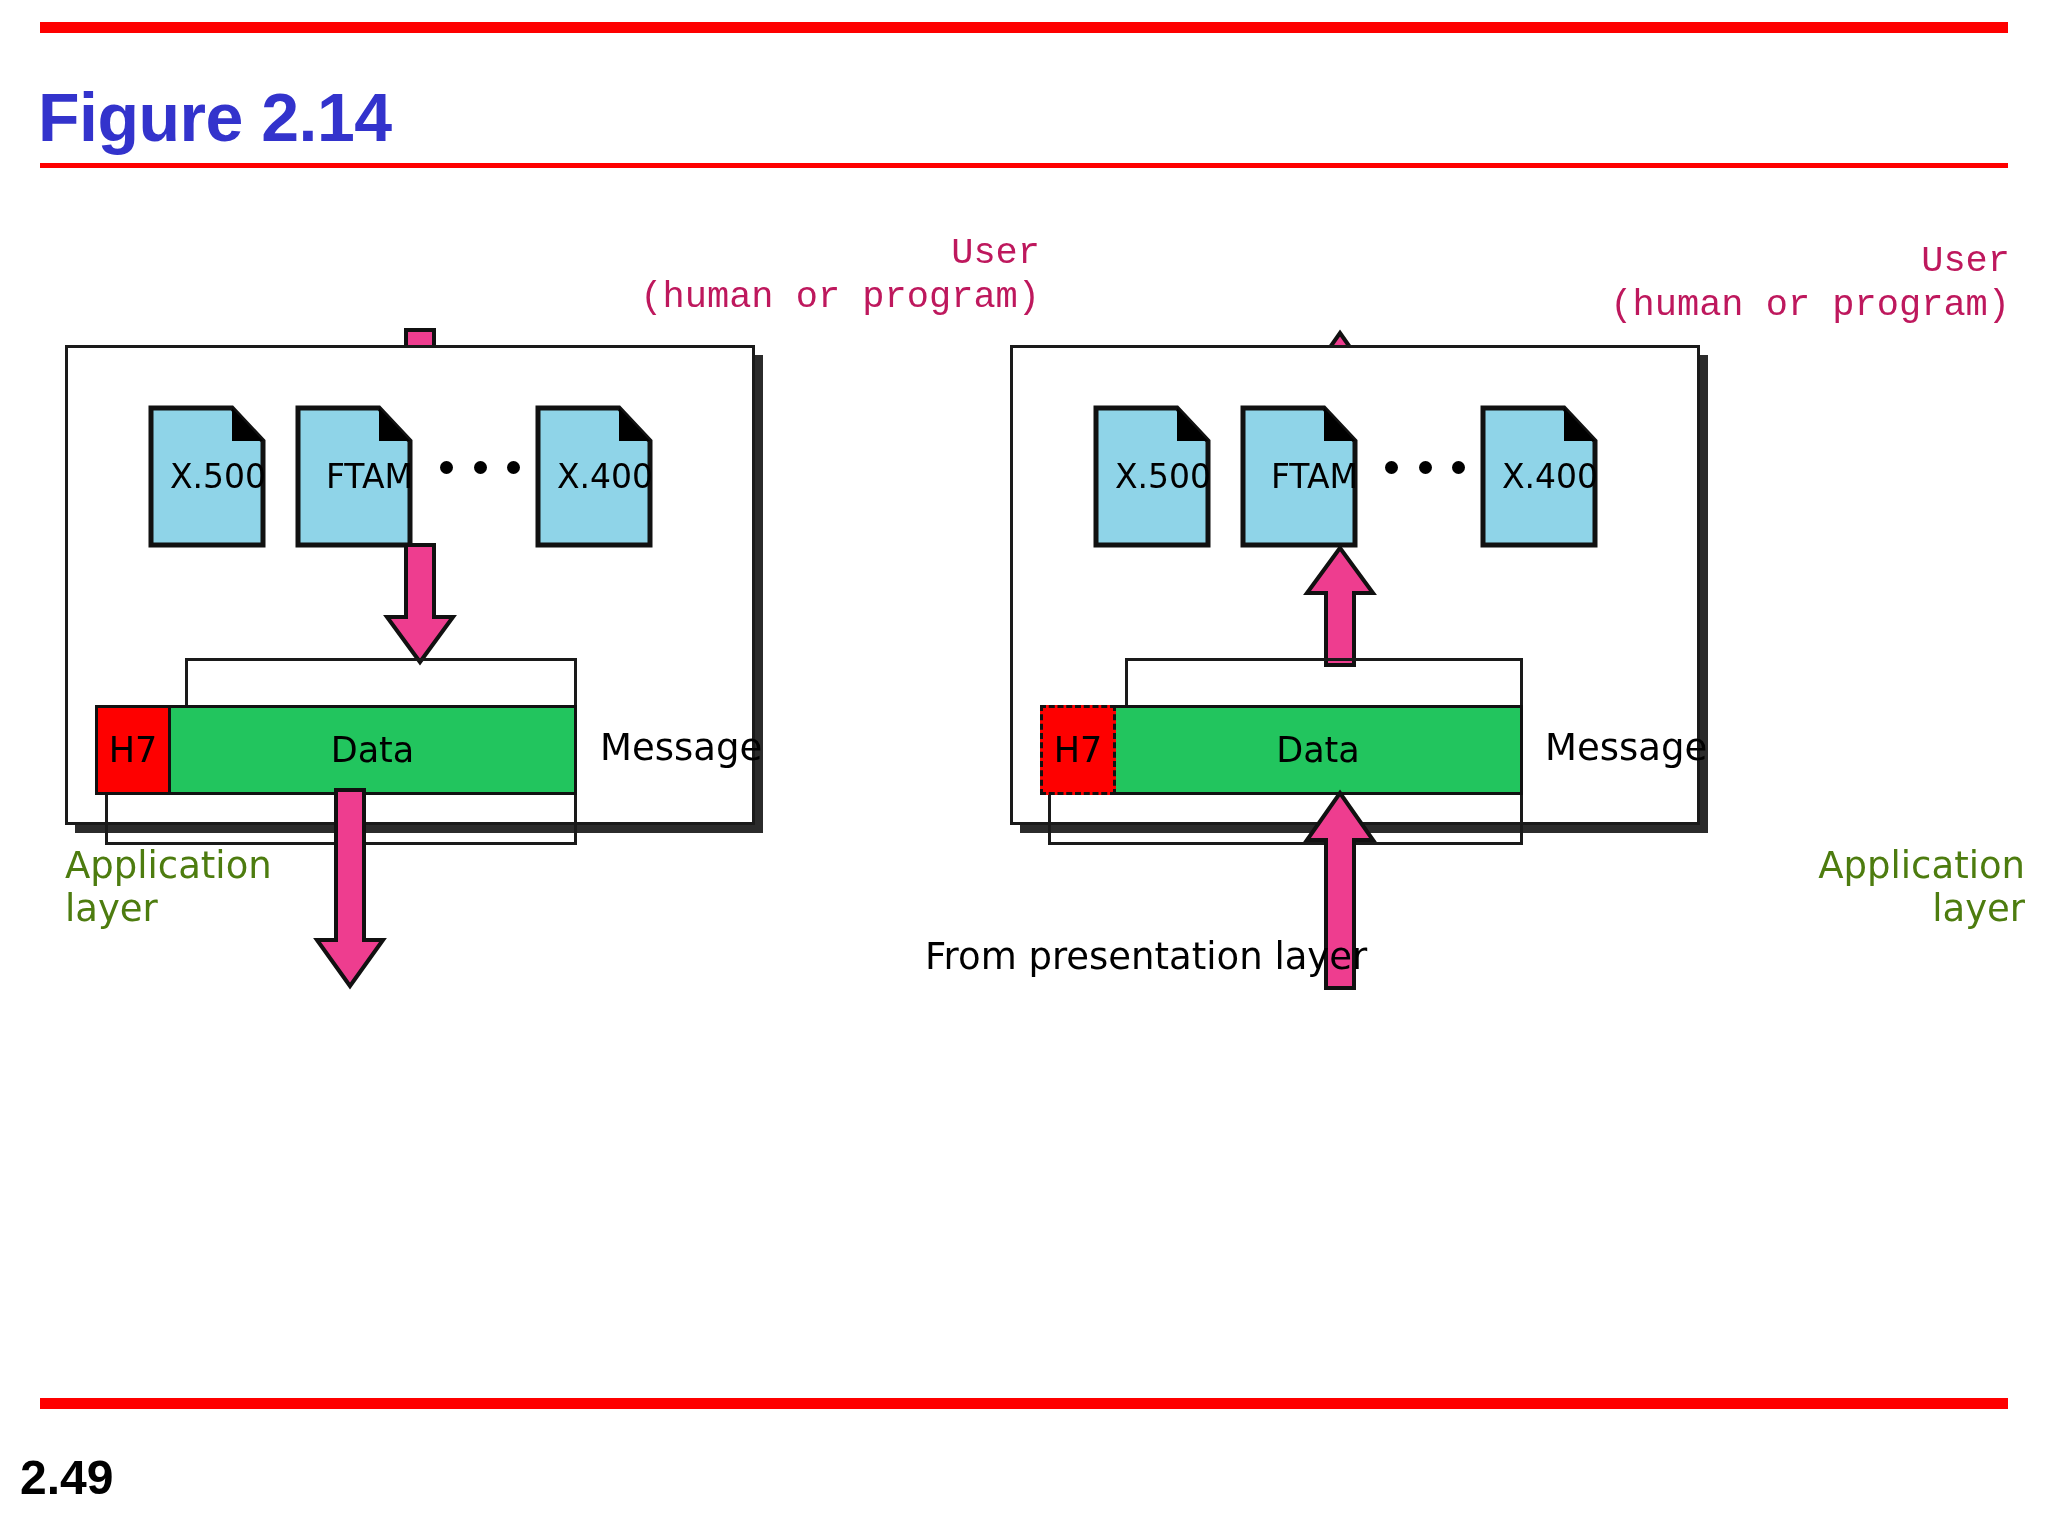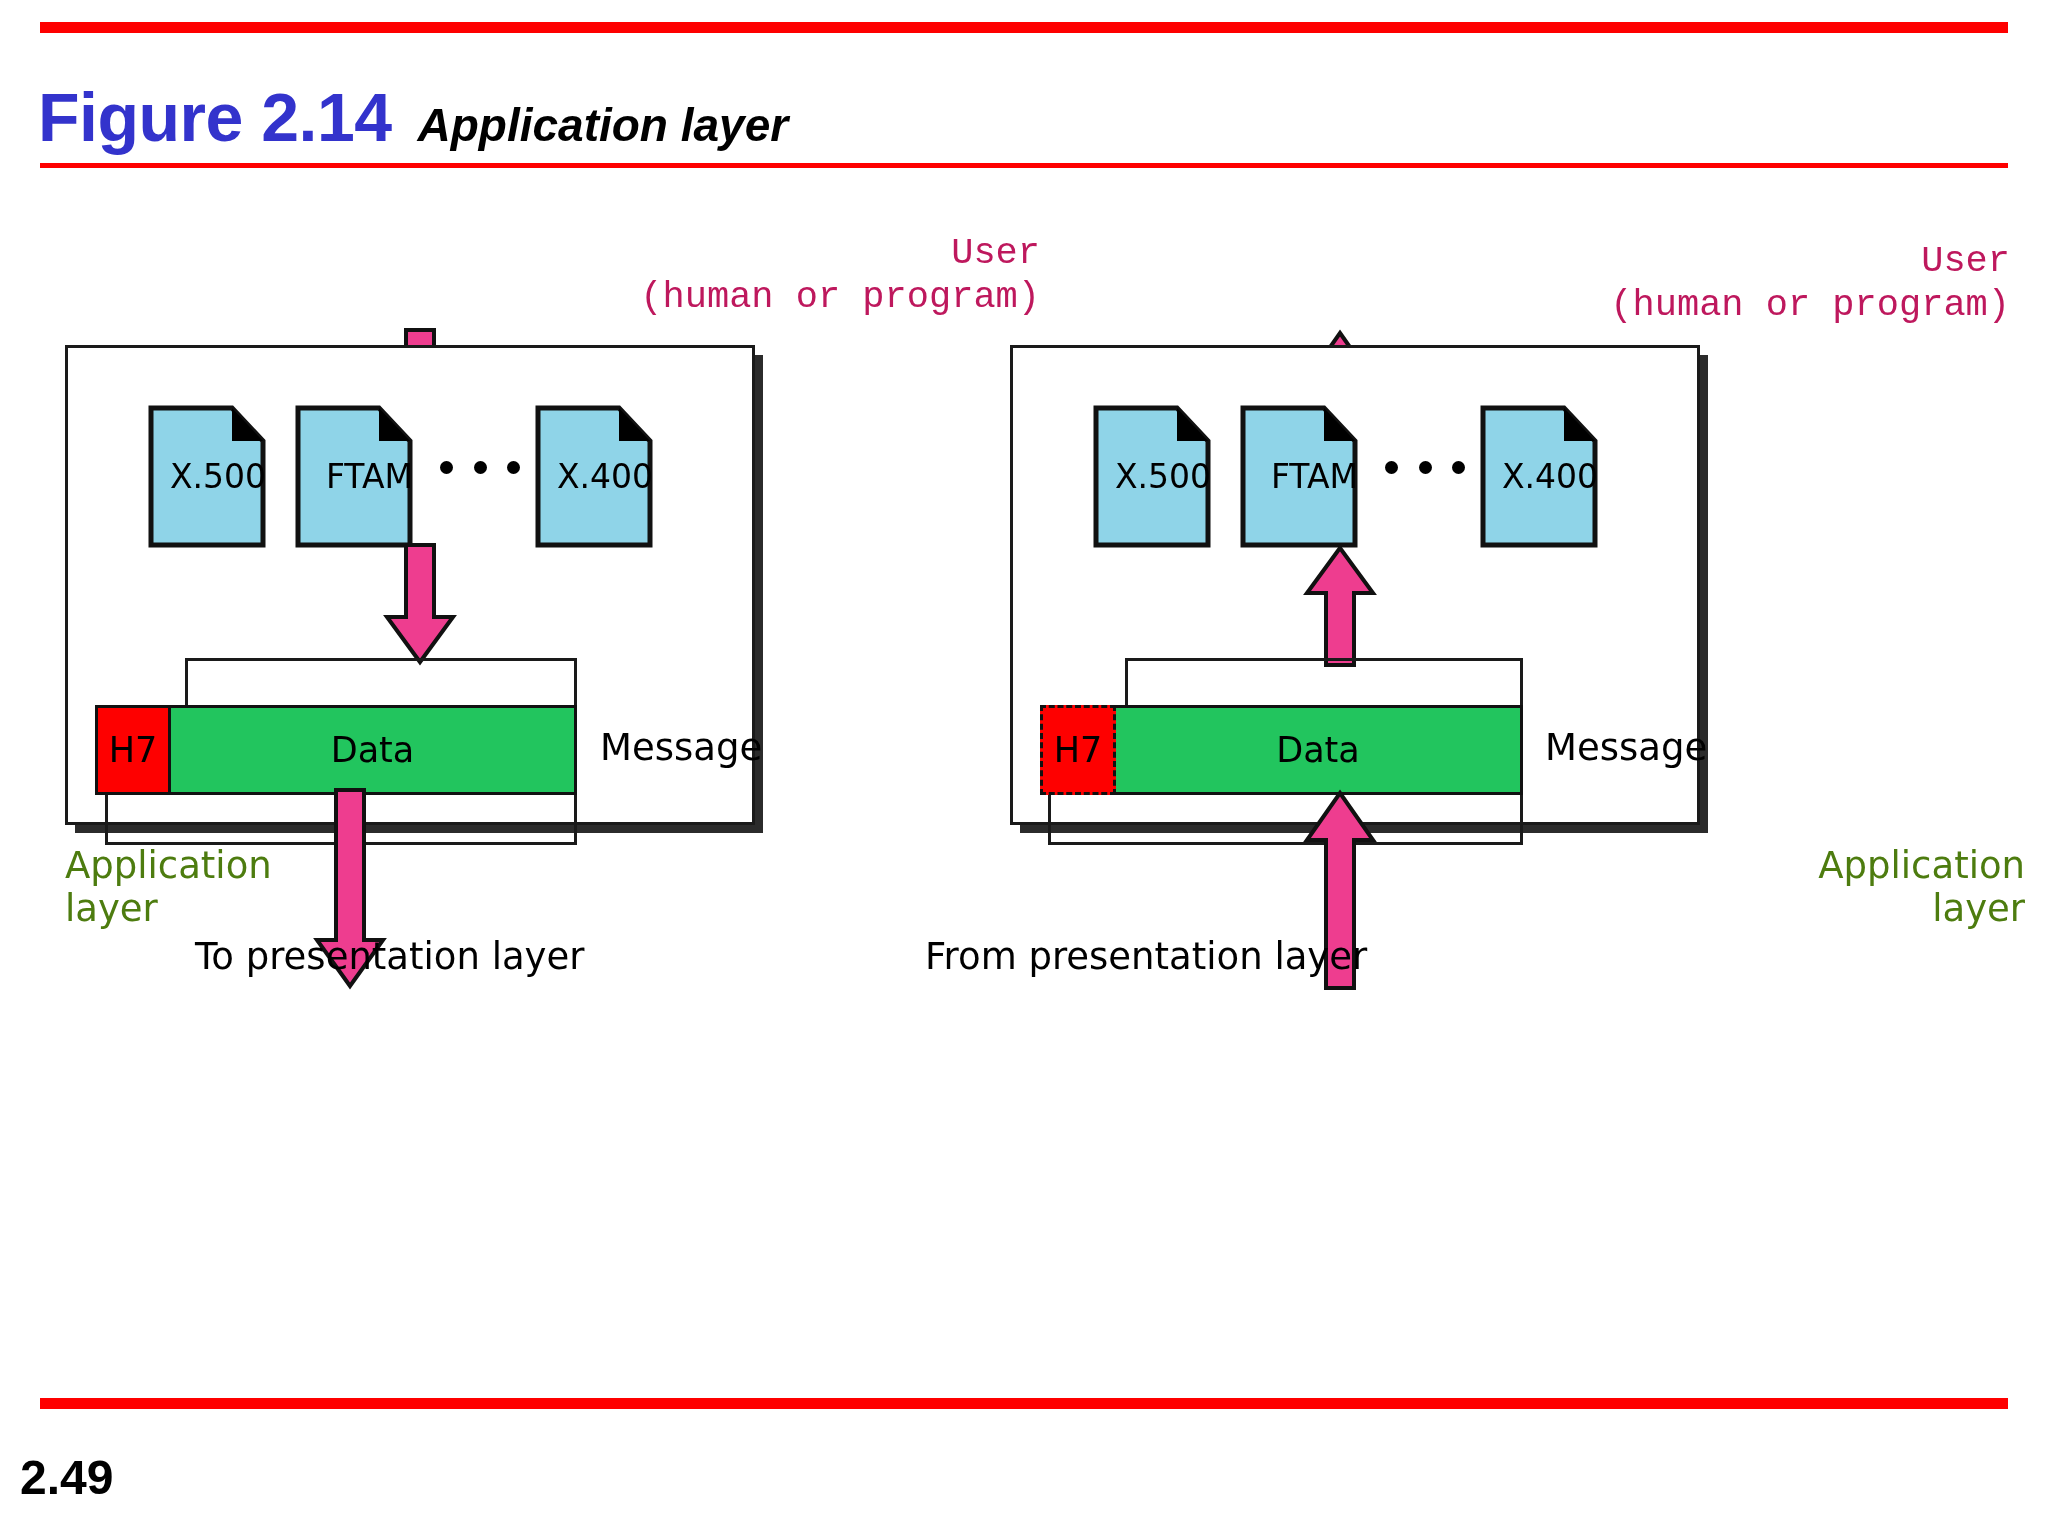--- a/index.html
+++ b/index.html
@@ -228,21 +228,20 @@
 </style>
 </head>
 <body>
 
 <div class="rule" id="rule-top"></div>
 <div class="rule" id="rule-title"></div>
 <div class="rule" id="rule-bottom"></div>
 
 <div id="title-row">
   <span id="figure-number">Figure 2.14</span>
-  <span id="figure-caption">Application layer</span>
 </div>
 
 <div id="page-number">2.49</div>
 
 <div id="diagram">
 
   <div class="panel-group" id="panel-group-left">
 
     <div class="user-caption">
       <div>User</div>
@@ -303,21 +302,20 @@
 
     <svg class="arrow-svg" style="left:265px; top:600px; width:90px; height:200px;" viewBox="0 0 90 200">
       <polygon points="31,0 59,0 59,150 78,150 45,196 12,150 31,150" fill="#ee3d8f" stroke="#111" stroke-width="4" stroke-linejoin="miter"></polygon>
     </svg>
 
     <div class="layer-name" style="left:25px; top:655px;">
       <div>Application</div>
       <div>layer</div>
     </div>
 
-    <div class="pres-label" style="left:155px; top:745px;">To presentation layer</div>
   </div>
 
   <div class="panel-group" id="panel-group-right">
 
     <div class="user-caption">
       <div>User</div>
       <div>(human or program)</div>
     </div>
 
     <svg class="arrow-svg" style="left:285px; top:140px; width:90px; height:130px;" viewBox="0 0 90 130">

